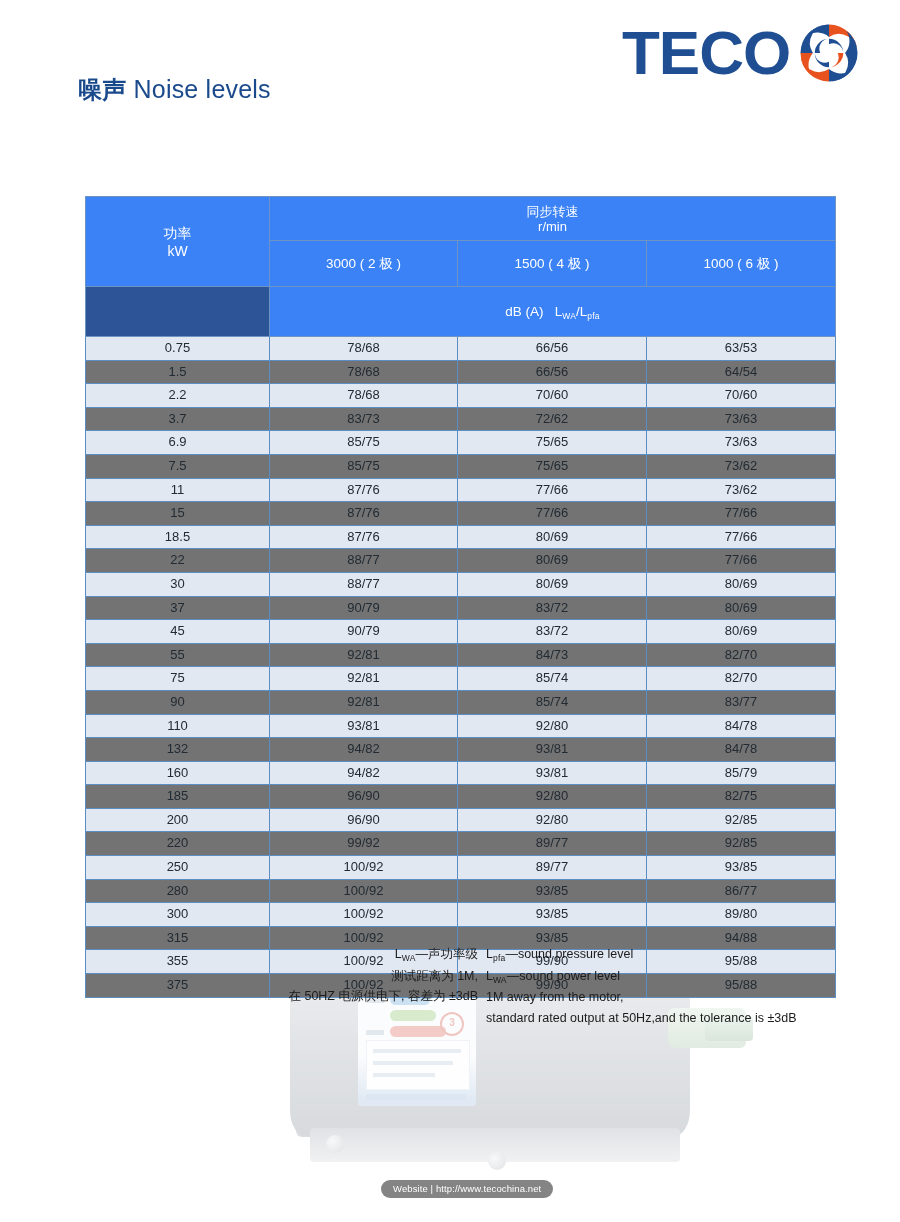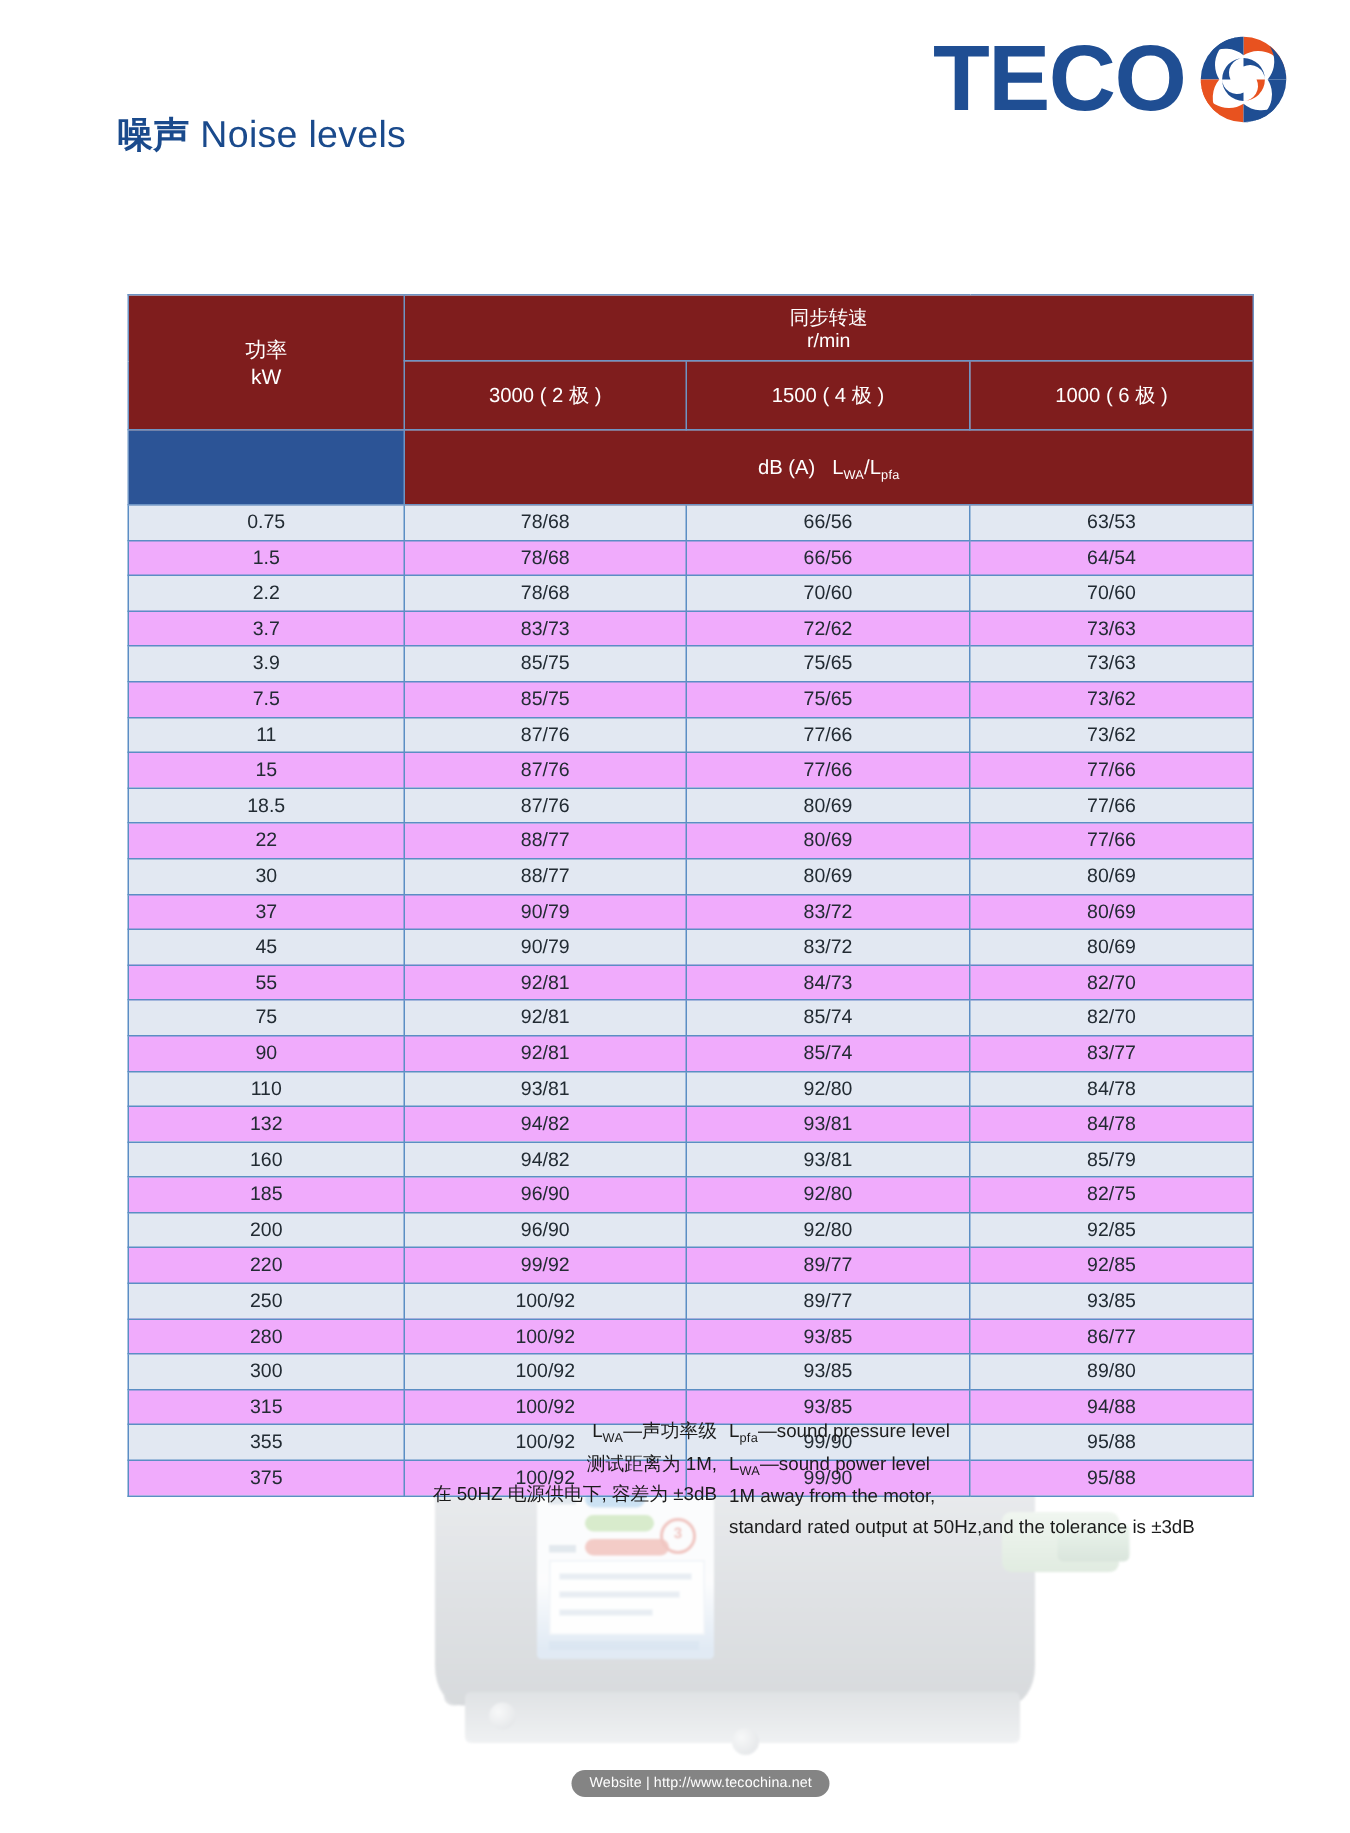--- a/index.html
+++ b/index.html
@@ -75,36 +75,36 @@
 
   
   .tbl-wrap{position:absolute;left:85px;top:196px;width:750px;}
   table{border-collapse:collapse;width:750px;table-layout:fixed;}
   col.c0{width:184px;}
   col.c1{width:188px;}
   col.c2{width:189px;}
   col.c3{width:189px;}
 
   thead td,thead th{
-    background:#7f1d1d;color:#ffffff;font-weight:normal;
+    background:#3b82f6;color:#ffffff;font-weight:normal;
     border:1px solid #6e94c4;text-align:center;vertical-align:middle;
   }
   .h-speed{font-size:13px;line-height:15px;padding:5px 0 4px;height:34px;}
   .h-pole{font-size:13.5px;padding:8px 0;height:29px;}
   .h-kw{font-size:14px;line-height:18px;}
   .h-db{font-size:13.5px;padding:9px 0;height:31px;}
   sub{font-size:8.5px;vertical-align:baseline;position:relative;top:3px;letter-spacing:.2px;}
 
   tbody td{
     border:1px solid #5b8ec4;
     text-align:center;font-size:13px;color:#222b33;
     height:22.6px;padding:0;line-height:22.6px;
   }
   tbody tr.odd td{background:#e2e8f2;}
-  tbody tr.even td{background:#f0abfc;}
+  tbody tr.even td{background:#737373;}
 
   
   .notes{position:absolute;left:78px;top:944px;width:780px;font-size:12.5px;color:#1b1b1b;}
   .notes .col-cn{position:absolute;left:0;top:0;width:400px;line-height:20.5px;}
   .notes .col-en{position:absolute;left:408px;top:0;width:420px;line-height:20.5px;}
   .notes .ind{padding-left:30px;text-align:right;}
 
   
   .website{
     position:absolute;left:381px;top:1180px;
@@ -234,21 +234,21 @@
             <td>70/60</td>
             <td>70/60</td>
           </tr>
           <tr class="even">
             <td>3.7</td>
             <td>83/73</td>
             <td>72/62</td>
             <td>73/63</td>
           </tr>
           <tr class="odd">
-            <td>3.9</td>
+            <td>6.9</td>
             <td>85/75</td>
             <td>75/65</td>
             <td>73/63</td>
           </tr>
           <tr class="even">
             <td>7.5</td>
             <td>85/75</td>
             <td>75/65</td>
             <td>73/62</td>
           </tr>

